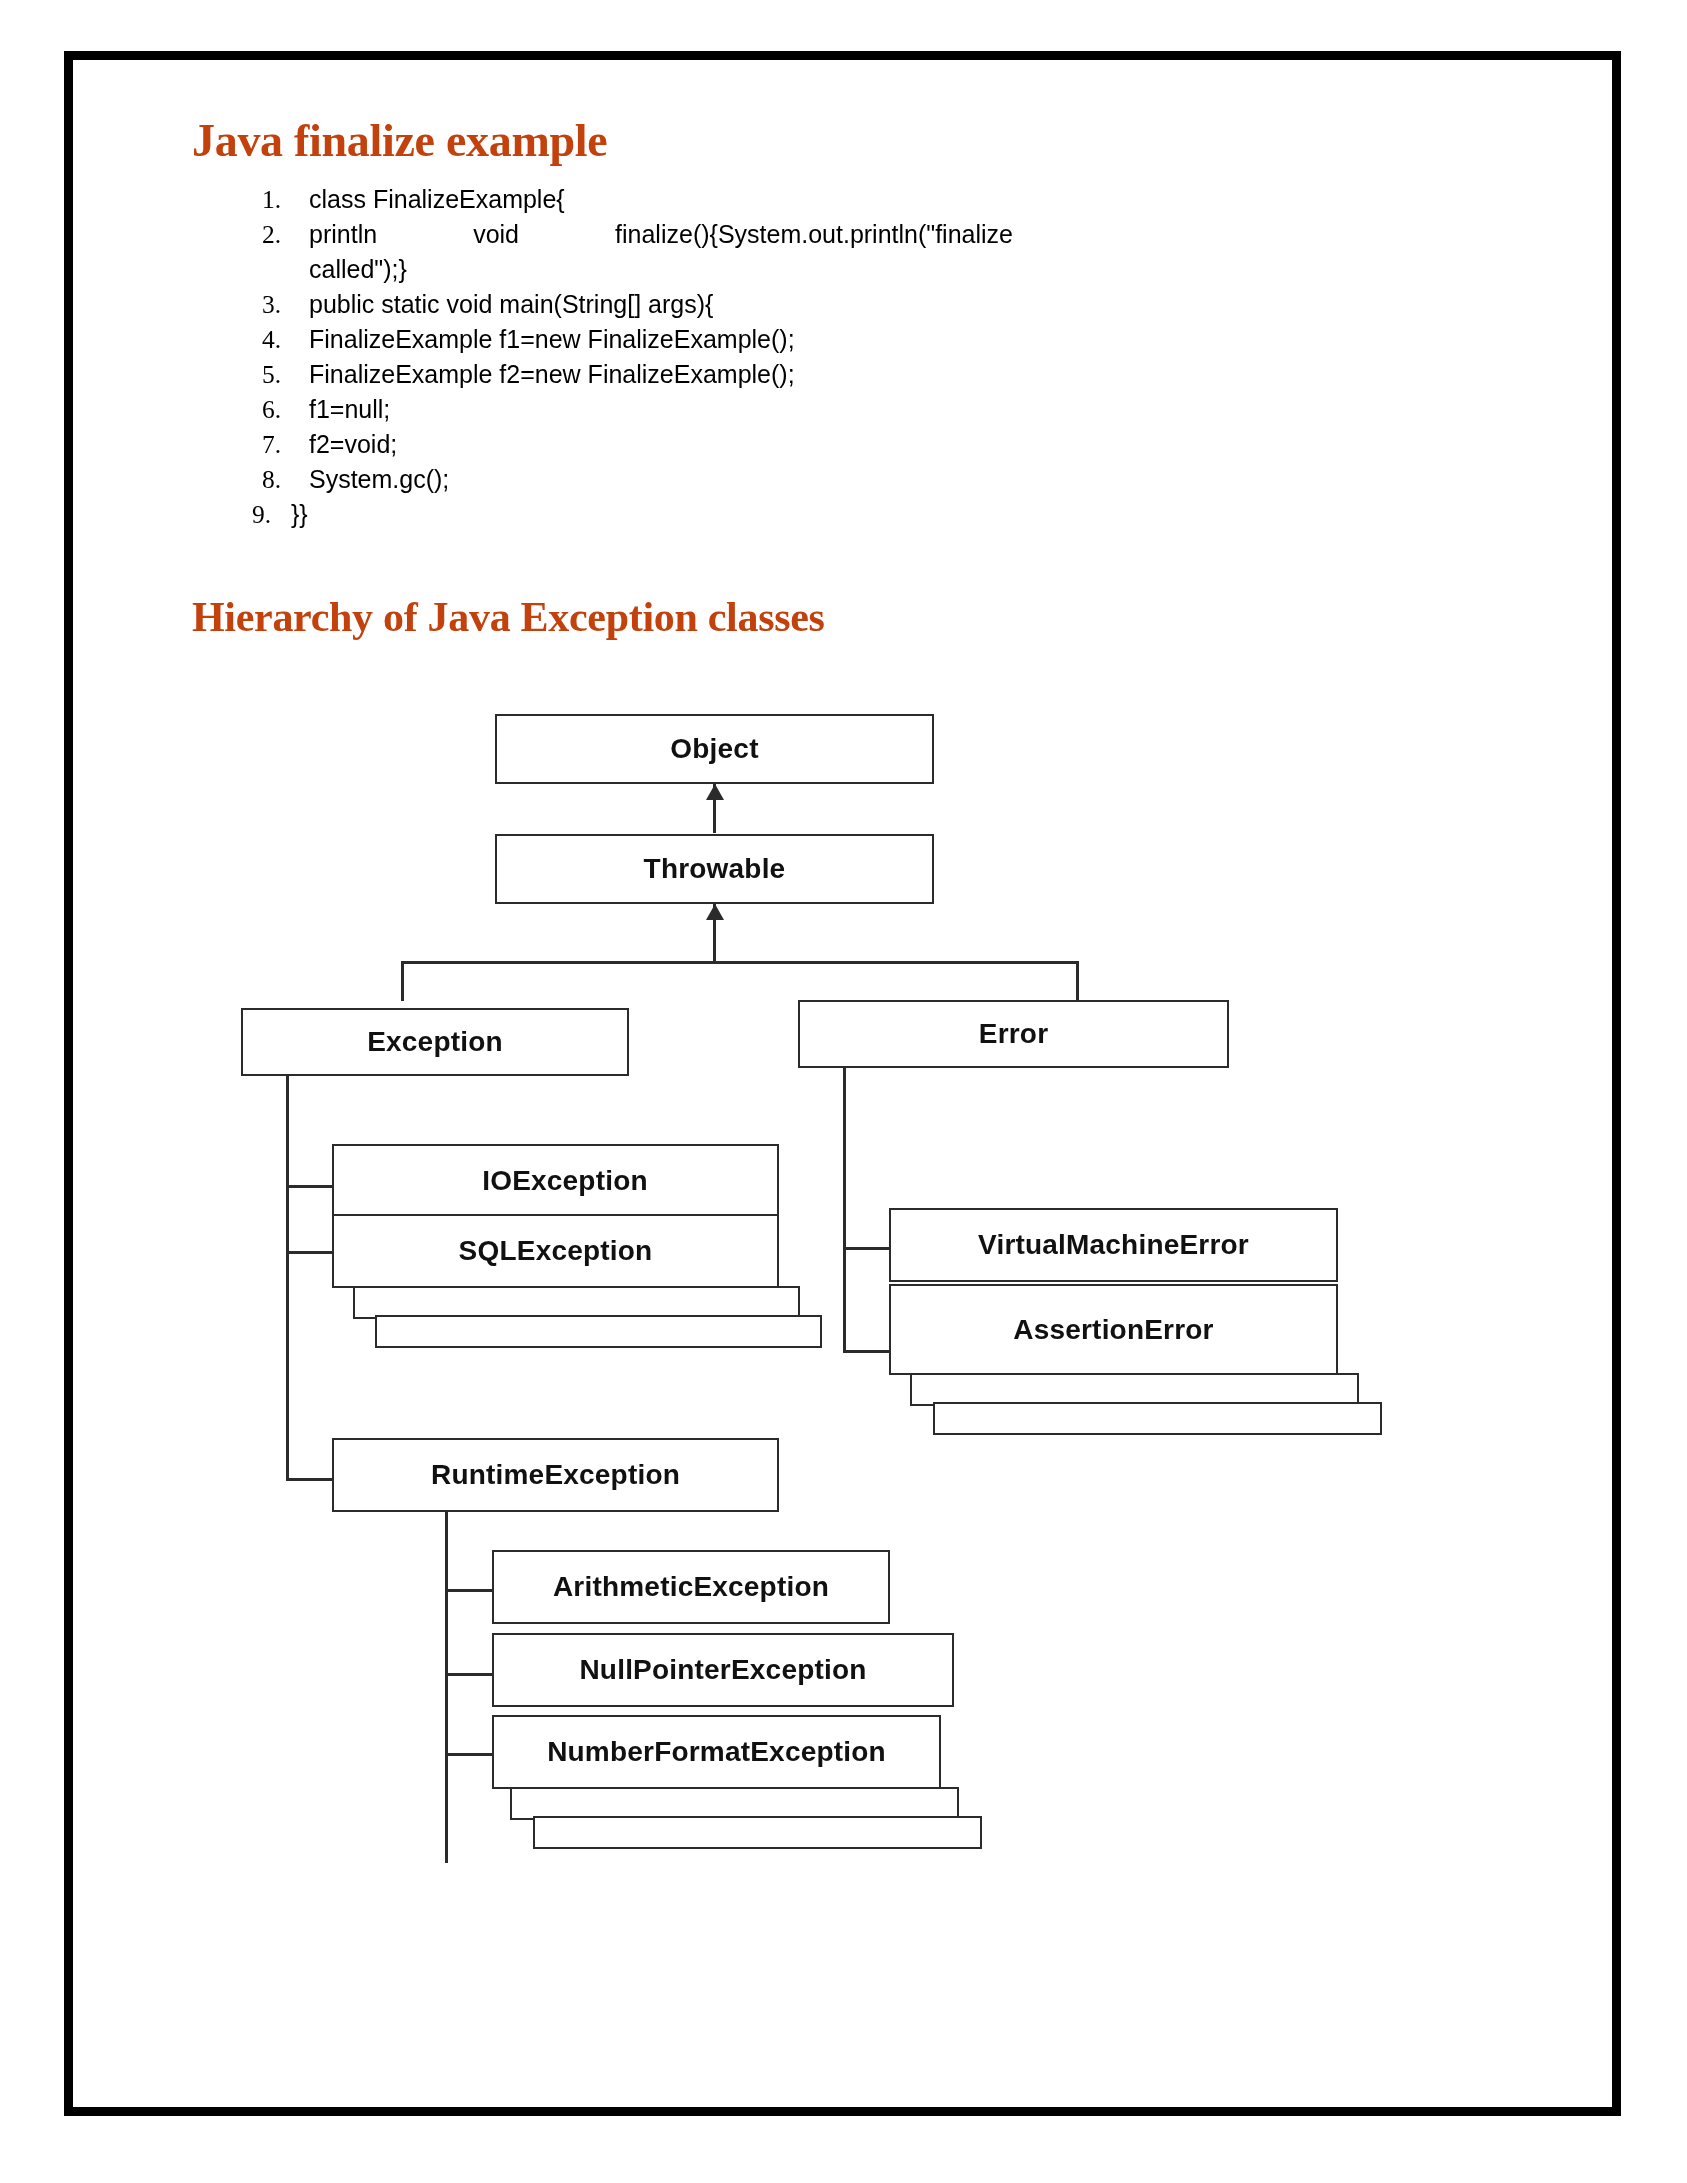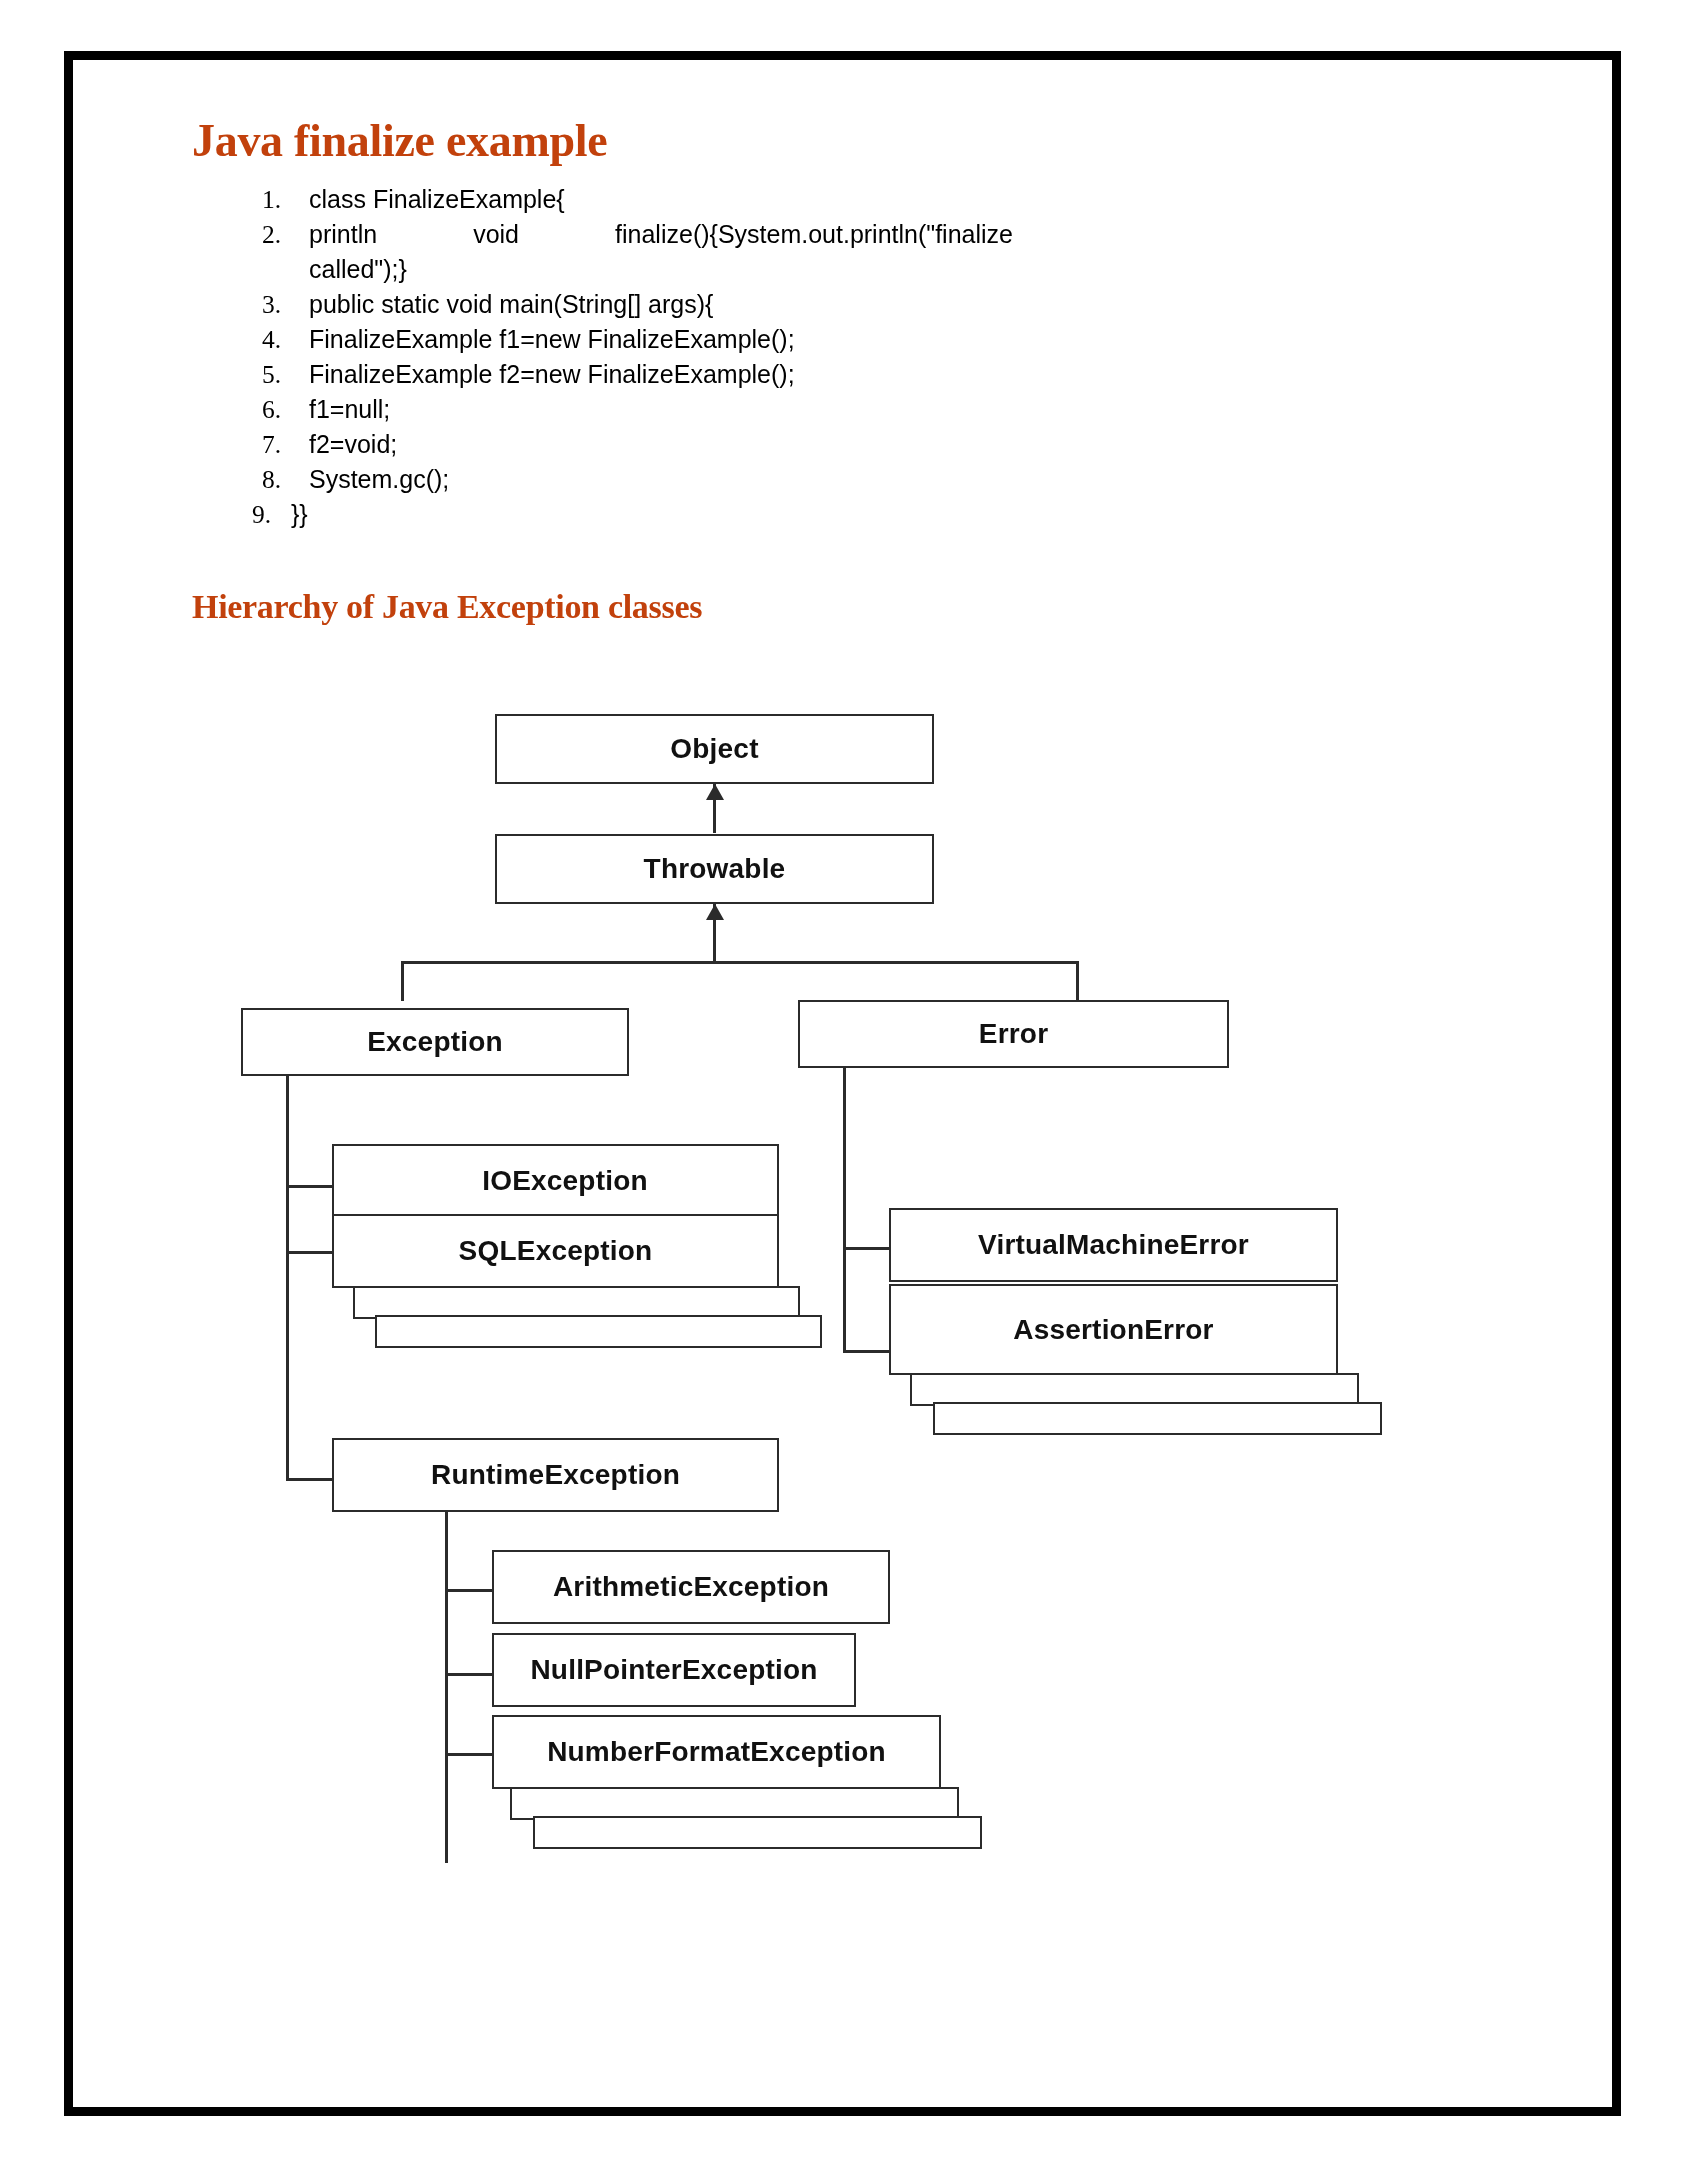--- a/index.html
+++ b/index.html
@@ -48,21 +48,21 @@
   }
   #heading-finalize {
     left: 119px;
     top: 23px;
     font-size: 46px;
     letter-spacing: -0.3px;
   }
   #heading-hierarchy {
     left: 119px;
     top: 505px;
-    font-size: 34px;
+    font-size: 42px;
     letter-spacing: -0.3px;
   }
 
   
   #code-list {
     position: absolute;
     left: 165px;
     top: 122px;
     width: 873px;
     margin: 0;
@@ -251,21 +251,21 @@
     </div>
 
     <div class="edge v" style="left:372px; top:875px; height:351px;"></div>
 
     <div class="edge h" style="left:372px; top:952px; width:48px;"></div>
     <div class="node" style="left:419px; top:913px; width:398px; height:74px;">
       <span>ArithmeticException</span>
     </div>
 
     <div class="edge h" style="left:372px; top:1036px; width:48px;"></div>
-    <div class="node" style="left:419px; top:996px; width:364px; height:74px;">
+    <div class="node" style="left:419px; top:996px; width:462px; height:74px;">
       <span>NullPointerException</span>
     </div>
 
     <div class="edge h" style="left:372px; top:1116px; width:48px;"></div>
     <div class="node" style="left:419px; top:1078px; width:449px; height:74px;">
       <span>NumberFormatException</span>
     </div>
 
     <div class="node blank" style="left:437px; top:1150px; width:449px; height:33px;"></div>
     <div class="node blank" style="left:460px; top:1179px; width:449px; height:33px;"></div>

